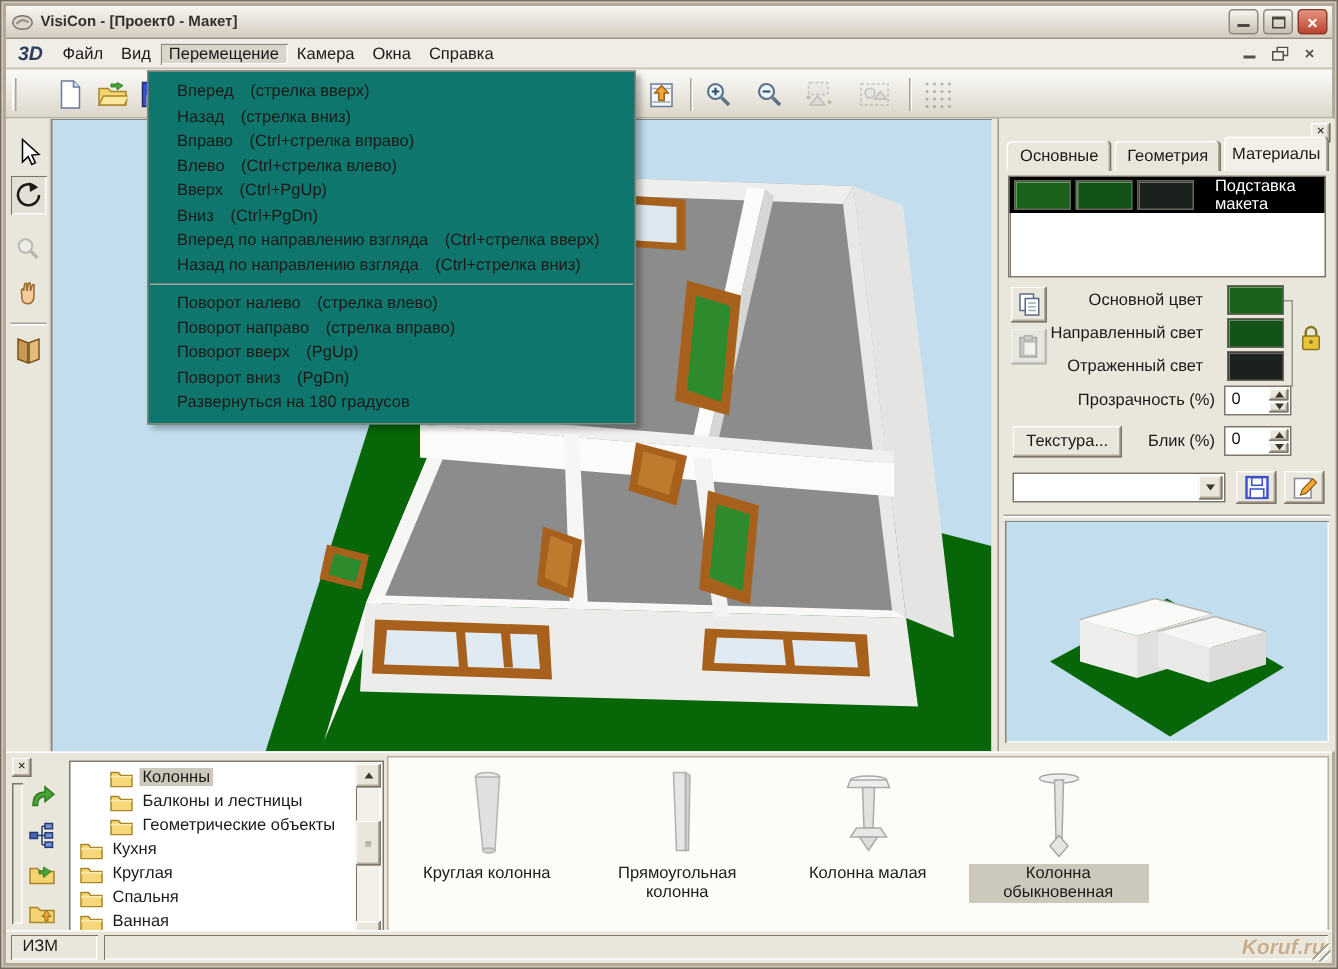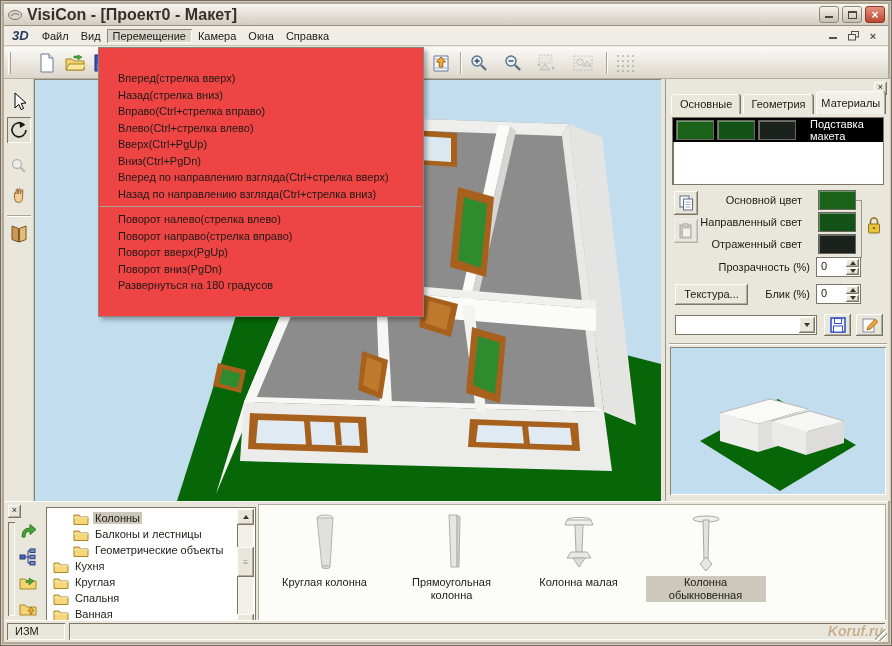--- a/index.html
+++ b/index.html
@@ -11,21 +11,21 @@
 
   
   .r { box-shadow: inset -1px -1px 0 #7d7668, inset 1px 1px 0 #fdfdfa, inset -2px -2px 0 #b2ab9c; background:#e9e7dc; }
   .s { box-shadow: inset 1px 1px 0 #7d7668, inset -1px -1px 0 #fdfdfa; }
   .pressed { box-shadow: inset 1px 1px 0 #7d7668, inset -1px -1px 0 #fdfdfa; background:#dedbd0; }
 
   
   .titlebar { position:absolute; left:3px; top:3px; right:3px; height:22px;
               background:linear-gradient(#f8f6f1,#d3ccc0); border-bottom:1px solid #9a9184;
               display:flex; align-items:center; padding:0 3px; }
-  .title-text { font-weight:bold; font-size:16px; color:#35302a; margin-left:4px; flex:1; }
+  .title-text { font-weight:bold; font-size:10px; color:#35302a; margin-left:4px; flex:1; }
   .cap-btn { width:20px; height:17px; margin-left:3px; border-radius:3px; border:1px solid #8e897d;
              background:linear-gradient(#f6f4ee,#c6bfb1); display:grid; place-items:center; }
   .cap-close { background:linear-gradient(#e5927e,#bb4530); border-color:#8c3a28; color:#fff; font-weight:bold; font-size:12px; line-height:1; }
   .g-min { width:8px; height:7px; border-bottom:2px solid #4a453d; }
   .g-max { width:9px; height:8px; border:1px solid #4a453d; border-top:2px solid #4a453d; }
 
   
   .menubar { position:absolute; left:3px; top:25px; right:3px; height:20px; background:#efede6;
              border-bottom:1px solid #cac4b7; display:flex; align-items:center; }
   .badge3d { font-weight:bold; font-style:italic; font-size:13px; color:#2c3c5c; padding:0 7px 0 8px; }
@@ -107,24 +107,24 @@
   .statusbar { position:absolute; left:3px; right:3px; bottom:3px; height:22px; background:#e9e7dc; border-top:1px solid #fff;
                display:flex; align-items:center; gap:4px; padding:2px 3px; }
   .sb1 { width:58px; height:17px; line-height:16px; padding-left:8px; }
   .sb2 { flex:1; height:17px; position:relative; }
   .watermark { position:absolute; right:2px; bottom:1px; font-weight:bold; font-style:italic; font-size:14px;
                color:var(--watermark,#c7ad8c); text-shadow:0 0 1px #fff; }
   .grip { position:absolute; right:1px; bottom:1px; width:12px; height:12px;
           background:linear-gradient(135deg,transparent 40%,#a9a295 40%,#a9a295 48%,#fff 48%,#fff 55%,transparent 55%,transparent 66%,#a9a295 66%,#a9a295 74%,#fff 74%,#fff 81%,transparent 81%); }
 
   
-  .popup { position:absolute; left:97px; top:46px; width:326px; background:#ef4444; border:1px solid #8a8578;
-           box-shadow:3px 3px 4px rgba(0,0,0,.28); padding:22px 0; z-index:10; }
+  .popup { position:absolute; left:97px; top:46px; width:326px; background:#0f766e; border:1px solid #8a8578;
+           box-shadow:3px 3px 4px rgba(0,0,0,.28); padding:5px 0; z-index:10; }
   .mitem { height:16.5px; display:flex; align-items:center; padding-left:19px; }
-  .mshortcut { }
+  .mshortcut { margin-left:11px; }
   .menu-sep { height:1px; background:#a9a399; margin:4px 1px; }
 </style>
 </head>
 <body>
 
 <div class="window">
 
   <div class="titlebar">
     <svg width="16" height="14">
         <ellipse cx="8" cy="7" rx="6.5" ry="4.5" fill="#dcd8d0" stroke="#7c7466"></ellipse>

